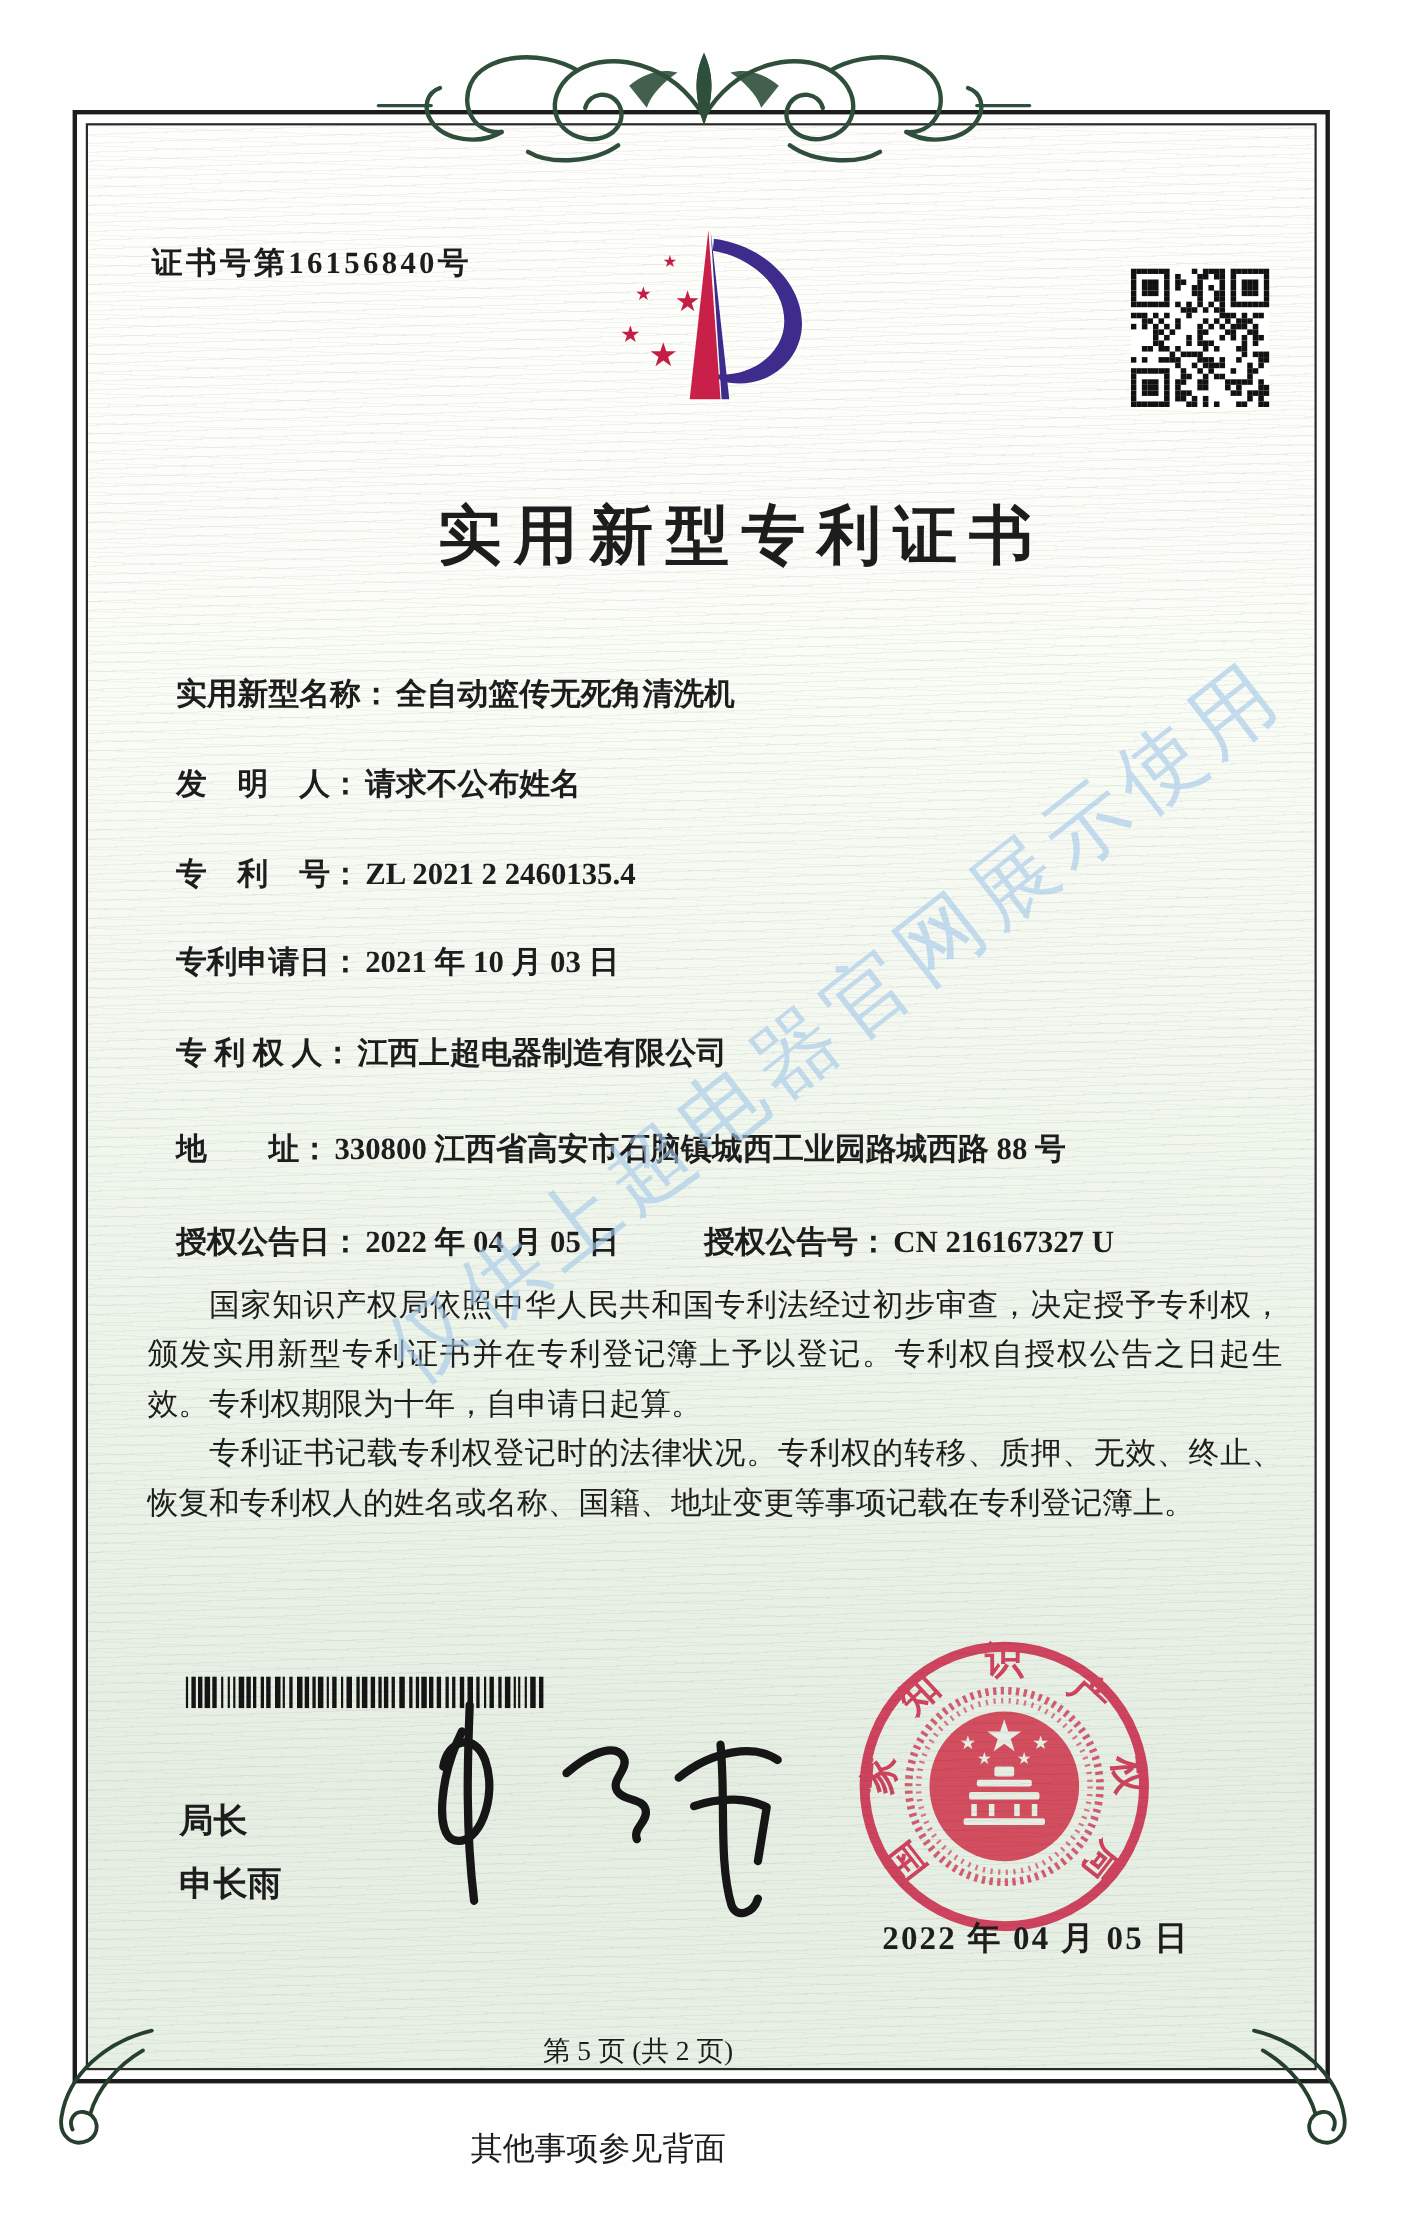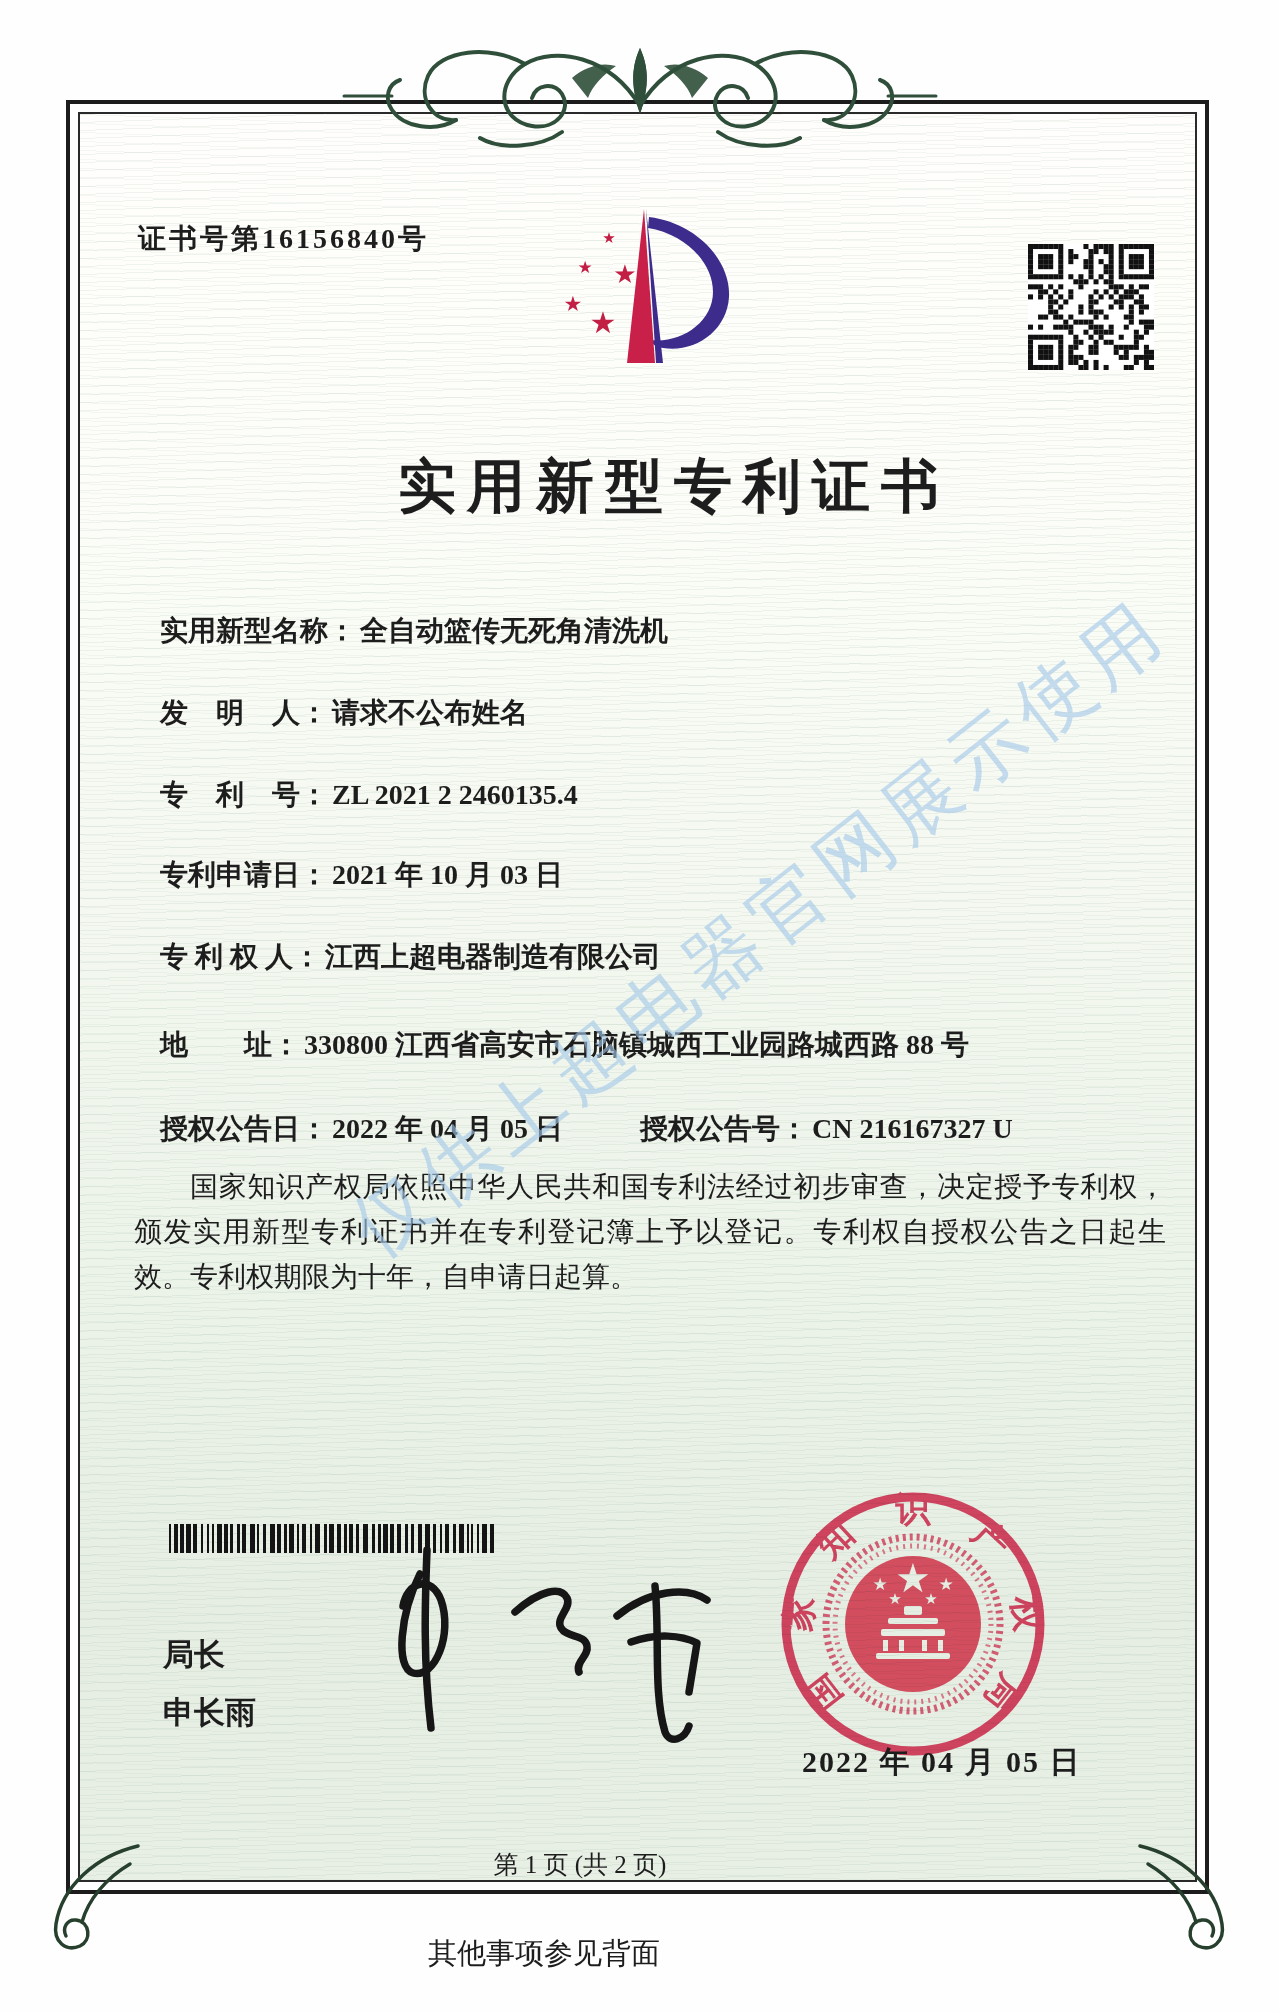--- a/index.html
+++ b/index.html
@@ -419,20 +419,21 @@
   </div>
   <div class="row" style="top:1110px">
     <span class="lbl">授权公告日：</span><span class="val">2022 年 04 月 05 日</span>
   </div>
   <div class="row2" style="left:640px;top:1110px">
     <span class="lbl" style="font-weight:700">授权公告号：</span><span class="val" style="font-weight:600;margin-left:4px">CN 216167327 U</span>
   </div>
 
   <div class="body-text">
     <p>国家知识产权局依照中华人民共和国专利法经过初步审查，决定授予专利权，颁发实用新型专利证书并在专利登记簿上予以登记。专利权自授权公告之日起生效。专利权期限为十年，自申请日起算。</p>
+    <p>专利证书记载专利权登记时的法律状况。专利权的转移、质押、无效、终止、恢复和专利权人的姓名或名称、国籍、地址变更等事项记载在专利登记簿上。</p>
   </div>
 
   <svg class="barcode" id="barcode-svg" viewBox="0 0 330 29" preserveAspectRatio="none" fill="#141414">
       <rect x="2" y="0" width="2" height="29"></rect>
       <rect x="7" y="0" width="4" height="29"></rect>
       <rect x="13" y="0" width="4" height="29"></rect>
       <rect x="19" y="0" width="5" height="29"></rect>
       <rect x="26" y="0" width="4" height="29"></rect>
       <rect x="34" y="0" width="2" height="29"></rect>
       <rect x="40" y="0" width="2" height="29"></rect>
@@ -525,18 +526,18 @@
       <text transform="translate(66 60) rotate(-43)">知</text>
       <text transform="translate(136 33) rotate(0)">识</text>
       <text transform="translate(206 60) rotate(43)">产</text>
       <text transform="translate(238 127) rotate(85)">权</text>
       <text transform="translate(217 198) rotate(128)">局</text>
     </g>
   </svg>
 
   <div class="seal-date">2022 年 04 月 05 日</div>
 
-  <div class="page-info">第 1 页 (共 2 页)</div>
+  <div class="page-info">第 5 页 (共 2 页)</div>
   <div class="back-note">其他事项参见背面</div>
 
   <div class="watermark">仅供上超电器官网展示使用</div>
 
 </div>
 
 </body></html>

